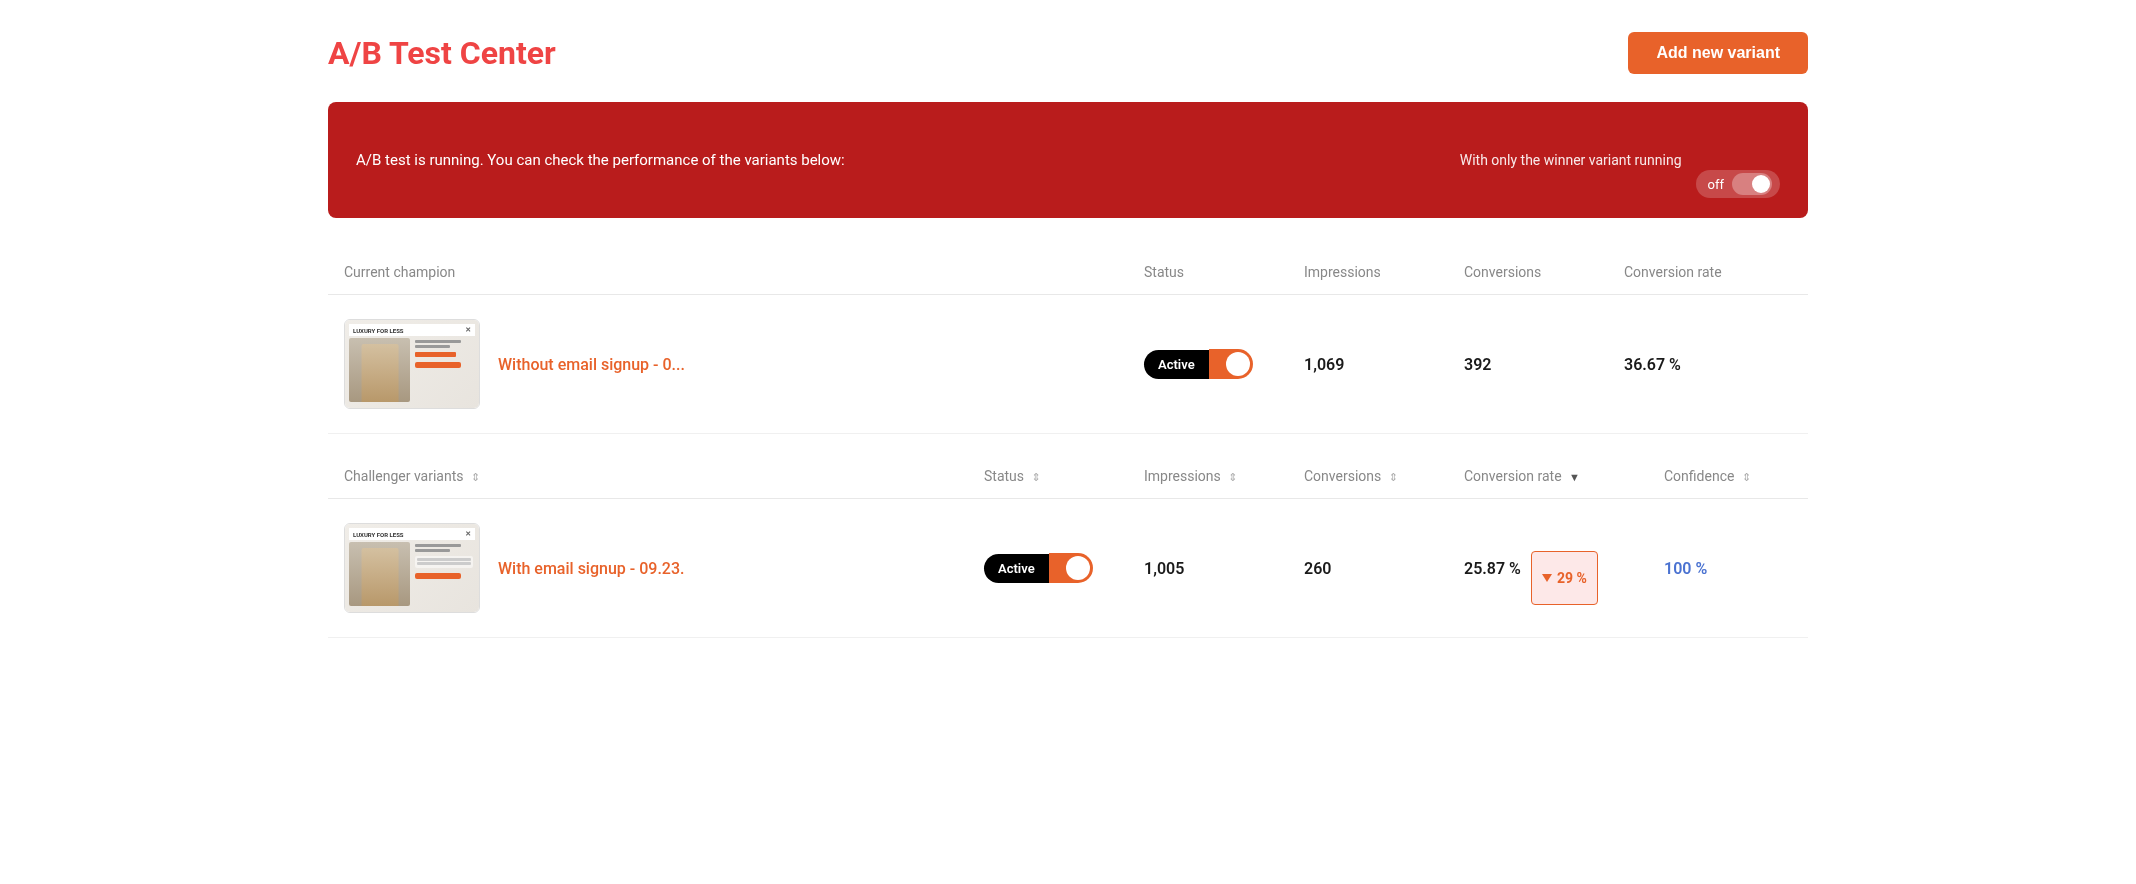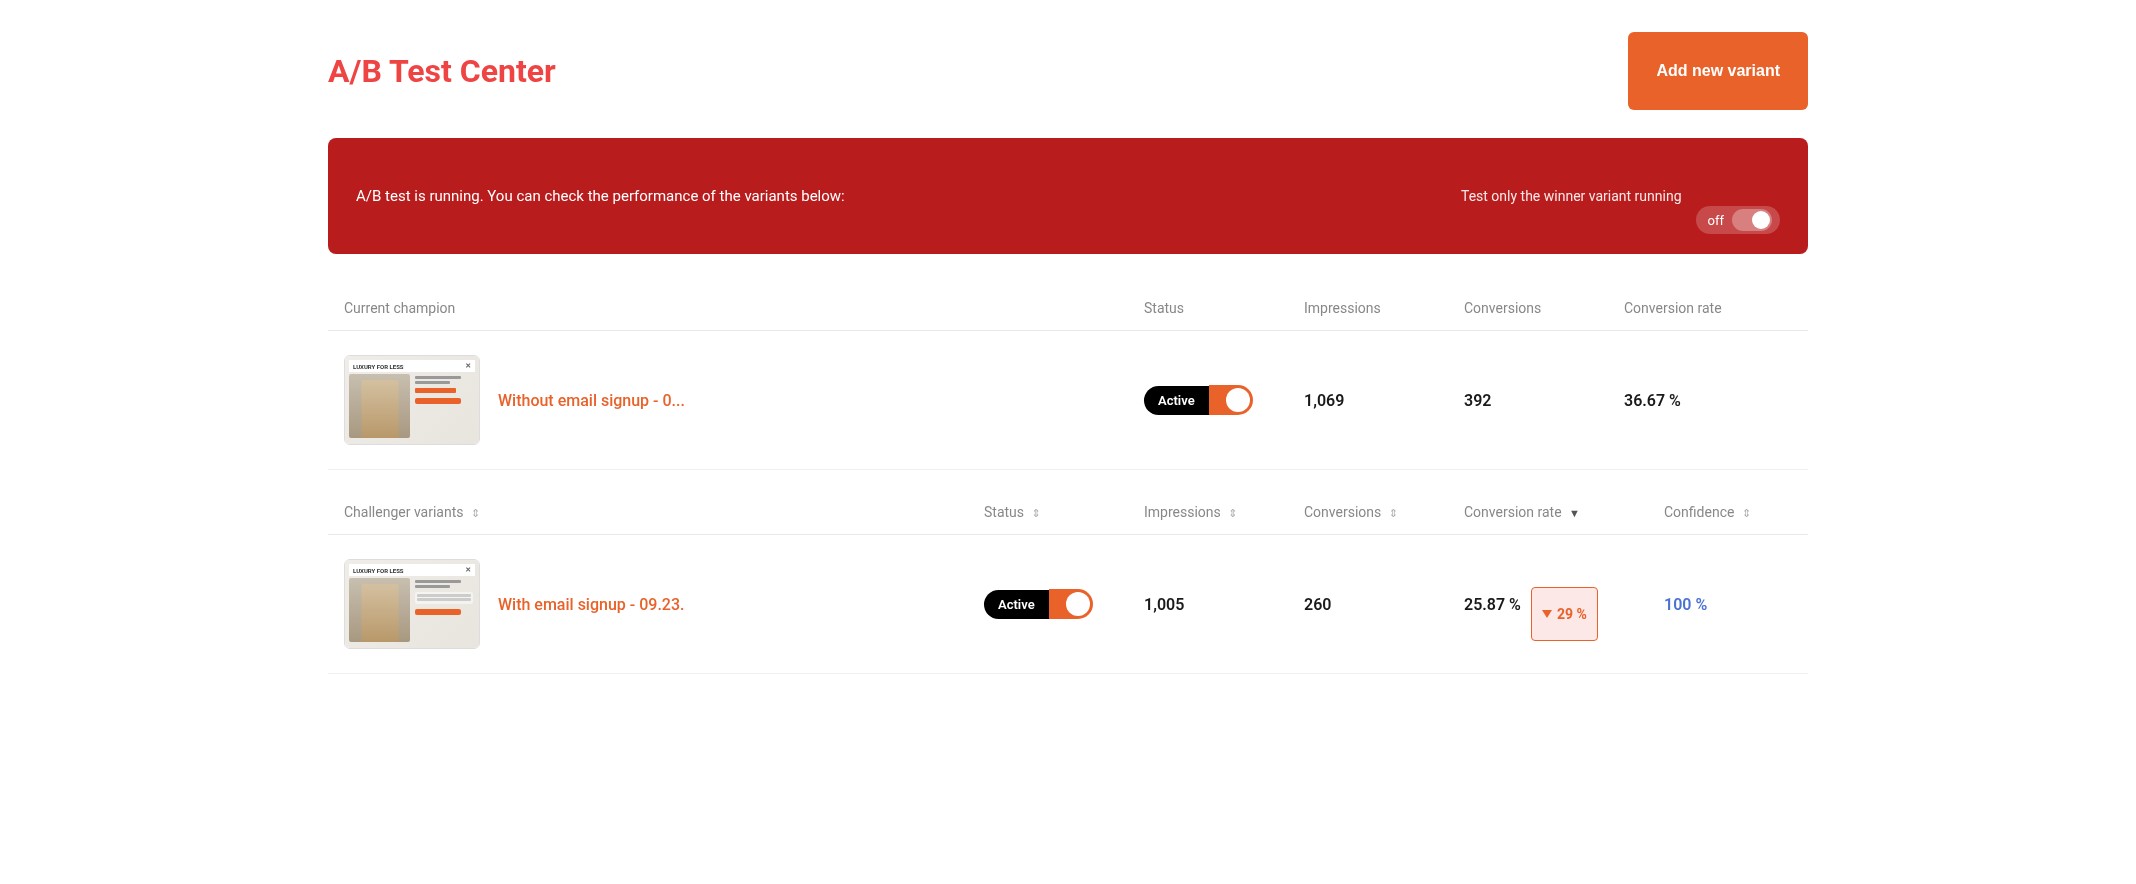--- a/index.html
+++ b/index.html
@@ -27,21 +27,21 @@
       font-size: 32px;
       font-weight: 700;
       color: #ef4444;
     }
 
     .add-variant-btn {
       background: #e8622a;
       color: #fff;
       border: none;
       border-radius: 6px;
-      padding: 30px 28px;
+      padding: 12px 28px;
       font-size: 16px;
       font-weight: 600;
       cursor: pointer;
     }
 
     .info-banner {
       background: #b91c1c;
       border-radius: 8px;
       padding: 20px 28px;
       display: flex;
@@ -357,21 +357,21 @@
 <div class="page-container">
 
   <div class="header">
     <h1 class="page-title">A/B Test Center</h1>
     <button class="add-variant-btn">Add new variant</button>
   </div>
 
   <div class="info-banner">
     <span class="info-banner-text">A/B test is running. You can check the performance of the variants below:</span>
     <div class="banner-right">
-      <span class="banner-right-label">Test only the winner variant running</span>
+      <span class="banner-right-label">With only the winner variant running</span>
       <div class="toggle-switch">
         <span class="toggle-label">off</span>
         <div class="toggle-track">
           <div class="toggle-thumb"></div>
         </div>
       </div>
     </div>
   </div>
 
   <table class="section-table">

